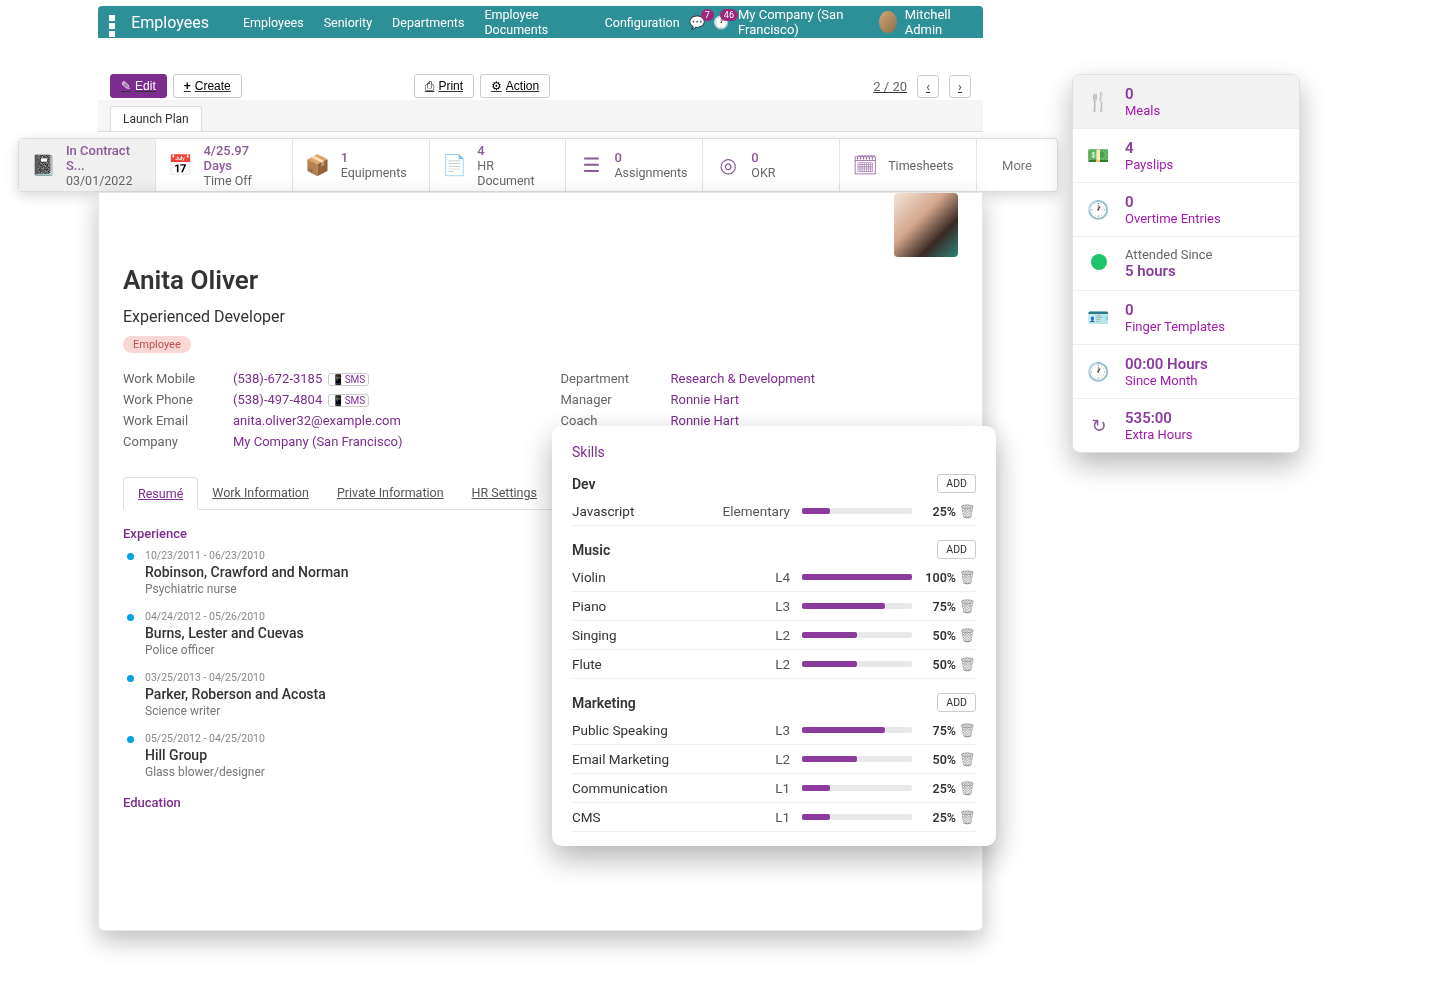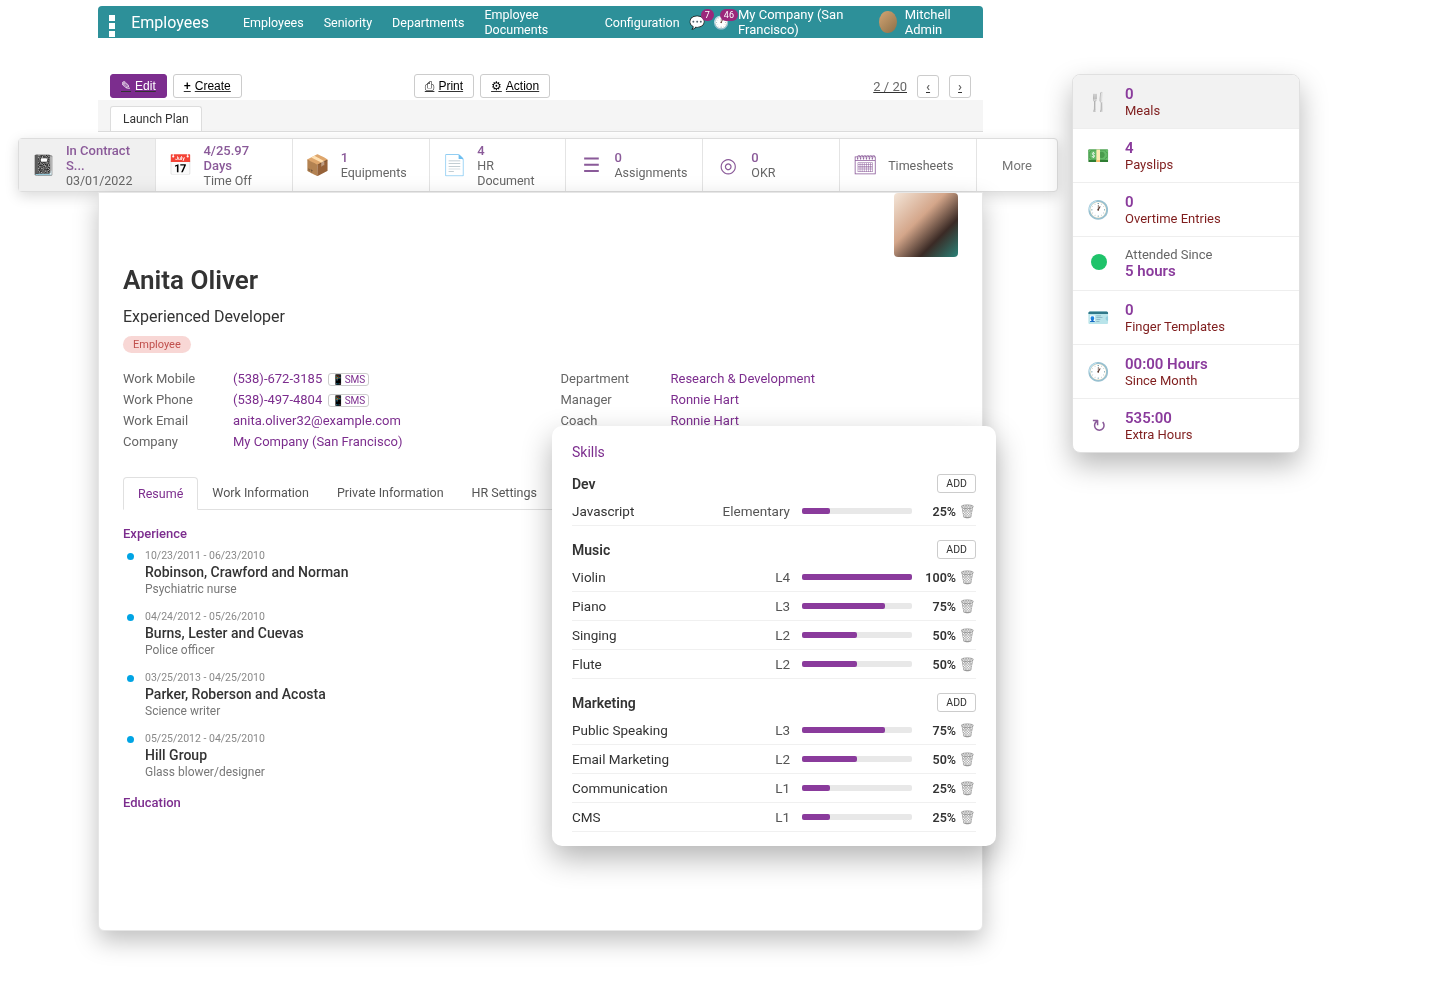--- a/index.html
+++ b/index.html
@@ -51,21 +51,21 @@
 .emp-title { font-size: 16px; margin-top: 12px; color: #333; }
 .badge { display: inline-block; background: #f8d7d5; color: #c0504d; font-size: 11px; padding: 2px 10px; border-radius: 10px; margin-top: 10px; }
 
 .field-grid { display: grid; grid-template-columns: 1fr 1fr; gap: 6px 40px; margin-top: 18px; font-size: 13px; }
 .field-row { display: flex; }
 .field-row .lbl { width: 110px; color: #666; }
 .field-row .val { color: #7c2d8e; }
 .field-row .sms { font-size: 10px; border: 1px solid #ccc; border-radius: 3px; padding: 0 3px; margin-left: 6px; color: #7c2d8e; }
 
 .tabs-row { display: flex; border-bottom: 1px solid #e0e0e0; margin-top: 28px; }
-.tabs-row .tab { padding: 8px 14px; font-size: 12.5px; color: #555; cursor: pointer; }
+.tabs-row .tab { padding: 8px 14px; font-size: 12.5px; color: #555; cursor: pointer; text-decoration: underline; }
 .tabs-row .tab.active { color: #7c2d8e; border: 1px solid #e0e0e0; border-bottom: 1px solid #fff; margin-bottom: -1px; border-radius: 4px 4px 0 0; }
 
 .section-h { color: #7c2d8e; font-size: 13px; margin-top: 16px; font-weight: 500; }
 .exp-list { margin-top: 8px; margin-left: 4px; }
 .exp-item { position: relative; padding-left: 18px; margin-bottom: 14px; }
 .exp-item::before { content: ''; position: absolute; left: 0; top: 4px; width: 7px; height: 7px; background: #00a4e4; border-radius: 50%; }
 .exp-item .dates { font-size: 10.5px; color: #888; }
 .exp-item .org { font-size: 14px; font-weight: 500; margin-top: 2px; }
 .exp-item .role { font-size: 12px; color: #777; margin-top: 2px; }
 
@@ -84,21 +84,21 @@
 
 
 .side-panel { position: absolute; left: 1072px; top: 74px; width: 228px; border: 1px solid #e0e0e0; border-radius: 8px; box-shadow: 0 12px 28px rgba(0,0,0,0.28); background: #fff; overflow: hidden; }
 .side-panel .arrow-svg { position: absolute; left: -74px; top: 4px; }
 .side-row { display: flex; align-items: center; padding: 10px 12px; border-bottom: 1px solid #eee; gap: 12px; cursor: pointer; }
 .side-row.active { background: #f2f2f2; }
 .side-row:last-child { border-bottom: none; }
 .side-row .icon { width: 28px; text-align: center; color: #8a5a99; font-size: 18px; }
 .side-row .icon.green-dot::before { content:''; display:inline-block; width:16px; height:16px; background:#1fc36a; border-radius:50%; }
 .side-row .text .v { color: #8a3b9c; font-weight: 600; font-size: 15px; }
-.side-row .text .l { color: #7f1d1d; font-size: 13px; }
+.side-row .text .l { color: #a21caf; font-size: 13px; }
 
 
 .i-pencil::before{content:'✎';}
 .i-plus::before{content:'+'; font-weight:bold;}
 .i-print::before{content:'⎙';}
 .i-gear::before{content:'⚙';}
 .i-chevl::before{content:'‹'; font-weight:bold;}
 .i-chevr::before{content:'›'; font-weight:bold;}
 .i-book::before{content:'📓';}
 .i-cal::before{content:'📅';}

